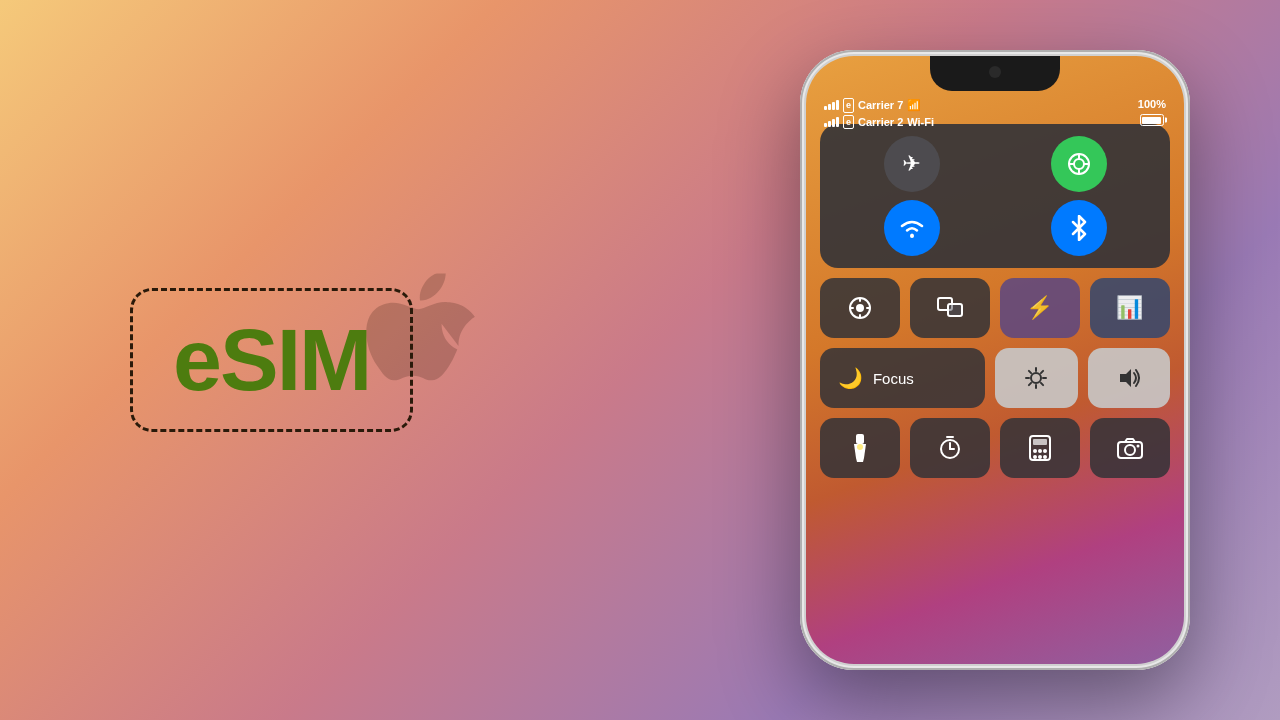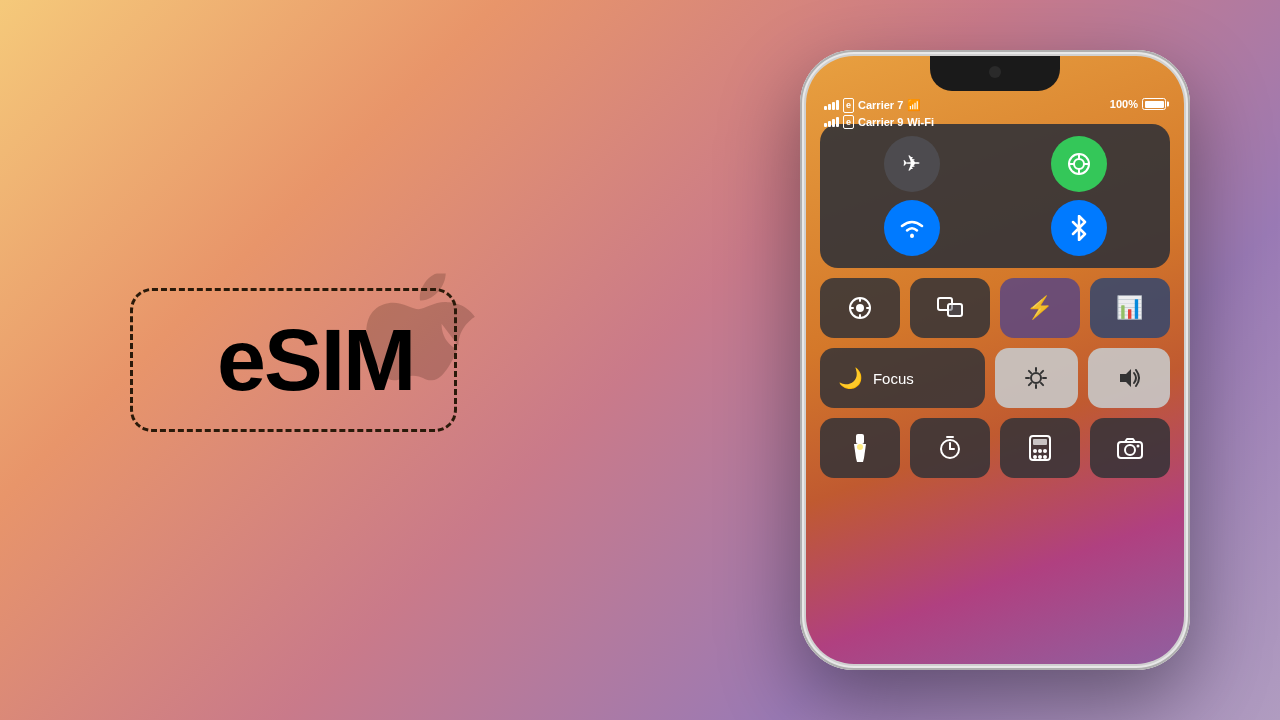--- a/index.html
+++ b/index.html
@@ -43,23 +43,22 @@
       z-index: 3;
       border: 3px dashed #2a1a0a;
       border-radius: 22px;
       padding: 18px 40px;
       border-style: dashed;
     }
 
     .esim-text {
       font-size: 88px;
       font-weight: 900;
-      color: #000000;
+      color: #4d7c0f;
       letter-spacing: -2px;
-      margin-left: 44px;
     }
 
     
     .phone-container {
       position: absolute;
       right: 90px;
       top: 50%;
       transform: translateY(-50%);
       z-index: 5;
     }
@@ -159,20 +158,21 @@
       padding: 0 2px;
       line-height: 1.4;
     }
 
     .battery-area {
       display: flex;
       align-items: center;
       gap: 4px;
       font-size: 11px;
       color: white;
+      flex-direction: column;
     }
 
     .battery-icon {
       width: 24px;
       height: 12px;
       border: 1.5px solid white;
       border-radius: 2.5px;
       position: relative;
       display: flex;
       align-items: center;
@@ -421,21 +421,21 @@
             <span>📶</span>
           </div>
           <div class="carrier-row">
             <div class="signal-bars">
               <div class="signal-bar" style="height:4px"></div>
               <div class="signal-bar" style="height:6px"></div>
               <div class="signal-bar" style="height:8px"></div>
               <div class="signal-bar" style="height:10px"></div>
             </div>
             <span class="esim-icon">e</span>
-            <span>Carrier 9</span>
+            <span>Carrier 2</span>
             <span>Wi-Fi</span>
           </div>
         </div>
         <div class="battery-area">
           <span>100%</span>
           <div class="battery-icon">
             <div class="battery-fill"></div>
           </div>
         </div>
       </div>

